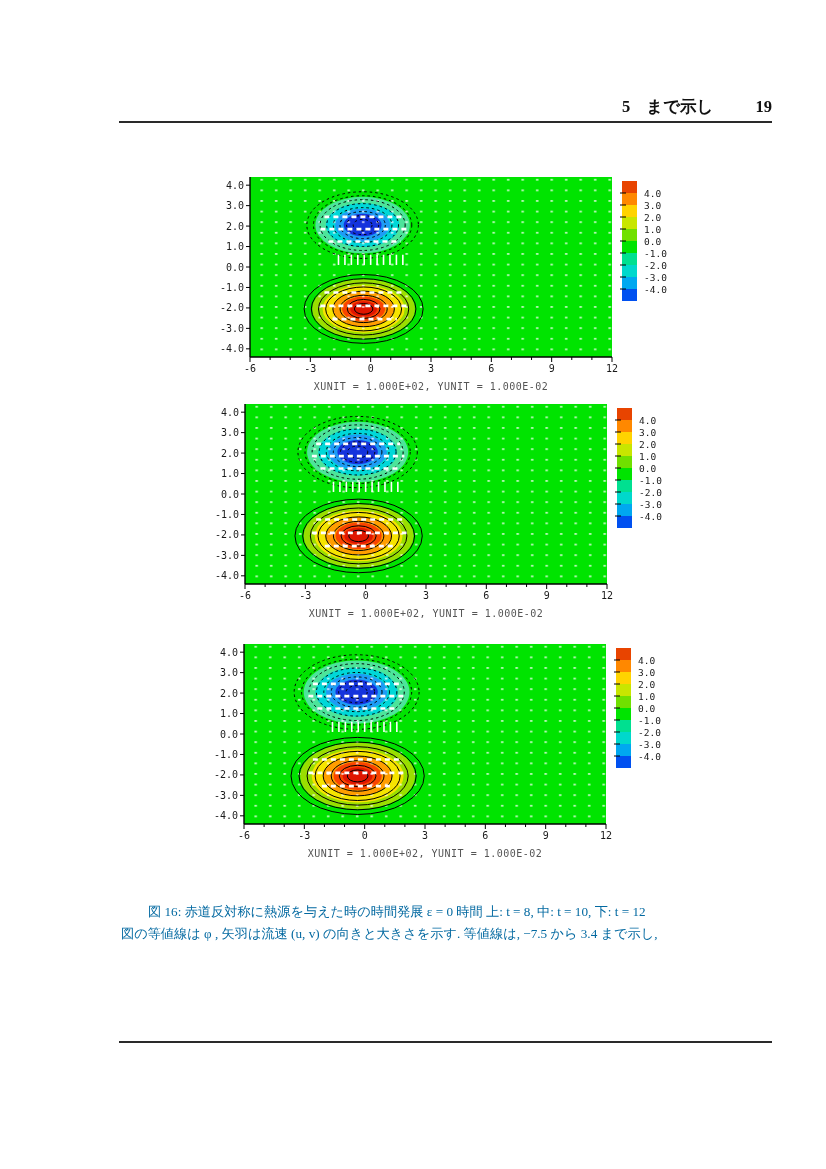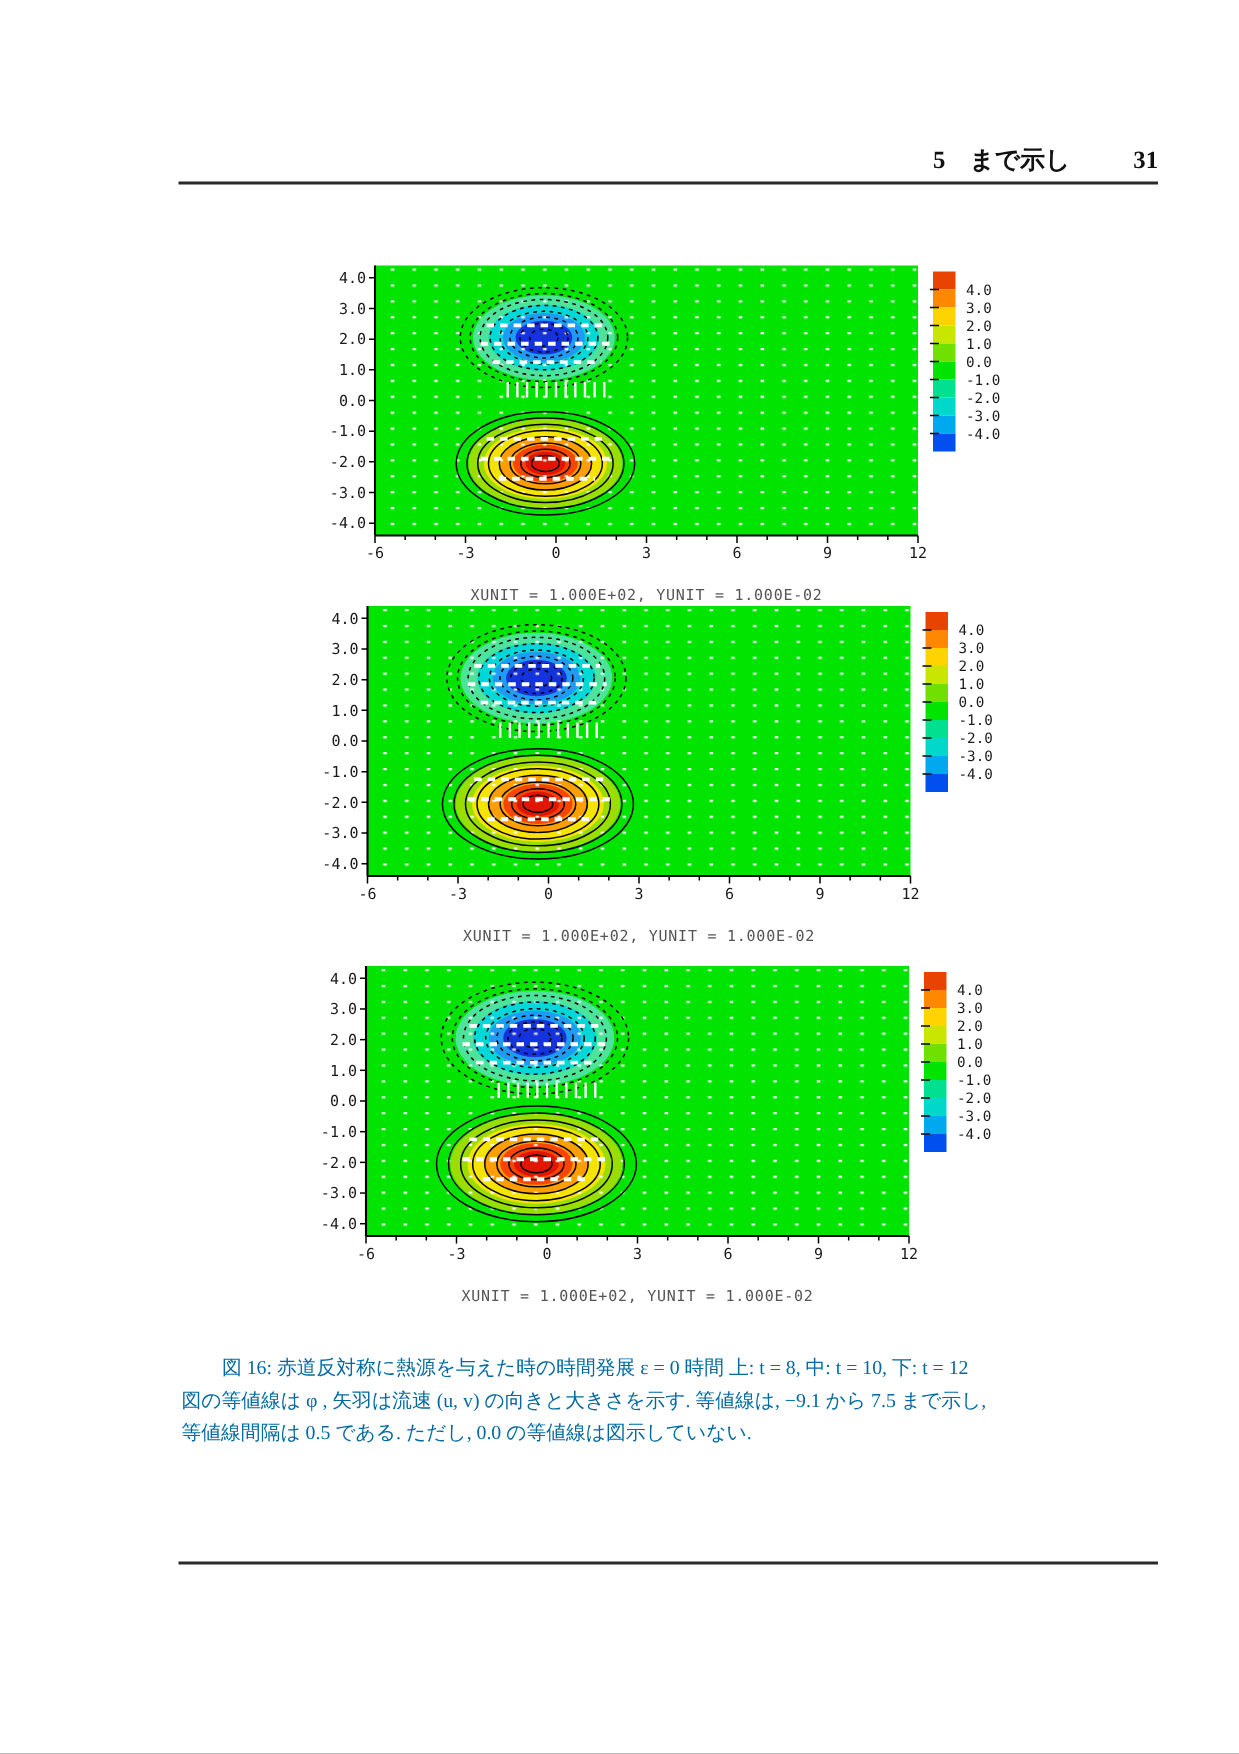--- a/index.html
+++ b/index.html
@@ -16,40 +16,40 @@
   .header .sec-no{margin-right:16px;font-family:"Liberation Serif", serif;}
   .header .page-no{margin-left:42px;font-family:"Liberation Serif", serif;}
   .rule{position:absolute;left:119px;width:653px;height:2px;background:#2a2a2a;}
   .rule.top{top:121px;}
   .rule.bottom{top:1041px;}
   .panel{position:absolute;}
   .panel.p0{left:212px;top:175px;}
   .panel.p1{left:207px;top:402px;}
   .panel.p2{left:206px;top:642px;}
   .plot-caption{
-    margin-top:12px;margin-left:38px;width:362px;text-align:center;
+    margin-top:2px;margin-left:38px;width:362px;text-align:center;
     font-family:"DejaVu Sans Mono", monospace;font-size:10px;color:#555;
     letter-spacing:0.5px;white-space:nowrap;
   }
   .fig-caption{
     position:absolute;left:121px;top:901px;width:604px;
     font-size:13.2px;line-height:21.5px;color:#0369a1;
   }
   .fig-caption .cap-line:first-child{text-indent:27px;}
   svg text{font-family:"DejaVu Sans Mono", monospace;fill:#1a1a1a;}
 </style>
 </head>
 <body>
 
 <div class="page">
 
   <div class="header">
     <span class="sec-no">5</span>
     <span class="sec-title">まで示し</span>
-    <span class="page-no">31</span>
+    <span class="page-no">19</span>
   </div>
   <div class="rule top"></div>
 
   <div class="panel p0">
     <div class="plot-holder"><svg width="470" height="200" viewBox="0 0 470 200">
           <rect x="38" y="2" width="362" height="180" fill="#00e400"></rect>
           <ellipse cx="150.6222222222222" cy="50.06818181818183" rx="47.26111111111111" ry="28.227272727272723" fill="#4ce49a"></ellipse>
           <ellipse cx="150.6222222222222" cy="50.06818181818183" rx="36.863666666666674" ry="22.017272727272726" fill="#00d8d8"></ellipse>
           <ellipse cx="150.6222222222222" cy="50.06818181818183" rx="27.41144444444444" ry="16.371818181818178" fill="#1e9cf5"></ellipse>
           <ellipse cx="150.6222222222222" cy="50.06818181818183" rx="18.904444444444447" ry="11.29090909090909" fill="#1433dd"></ellipse>
@@ -428,19 +428,18 @@
           <line x1="408" y1="102" x2="414" y2="102" stroke="#000" stroke-width="1"></line>
           <text x="432" y="105.5" font-size="9.5">-3.0</text>
           <line x1="408" y1="114" x2="414" y2="114" stroke="#000" stroke-width="1"></line>
           <text x="432" y="117.5" font-size="9.5">-4.0</text>
         </svg></div>
     <div class="plot-caption">XUNIT = 1.000E+02, YUNIT = 1.000E-02</div>
   </div>
 
   <div class="fig-caption">
     <div class="cap-line">図 16: 赤道反対称に熱源を与えた時の時間発展 ε = 0 時間 上: t = 8, 中: t = 10, 下: t = 12</div>
-    <div class="cap-line">図の等値線は φ , 矢羽は流速 (u, v) の向きと大きさを示す. 等値線は, −9.1 から 7.5 まで示し,</div>
-    <div class="cap-line">等値線間隔は 0.5 である. ただし, 0.0 の等値線は図示していない.</div>
+    <div class="cap-line">図の等値線は φ , 矢羽は流速 (u, v) の向きと大きさを示す. 等値線は, −7.5 から 3.4 まで示し,</div>
   </div>
 
   <div class="rule bottom"></div>
 
 </div>
 
 </body></html>

